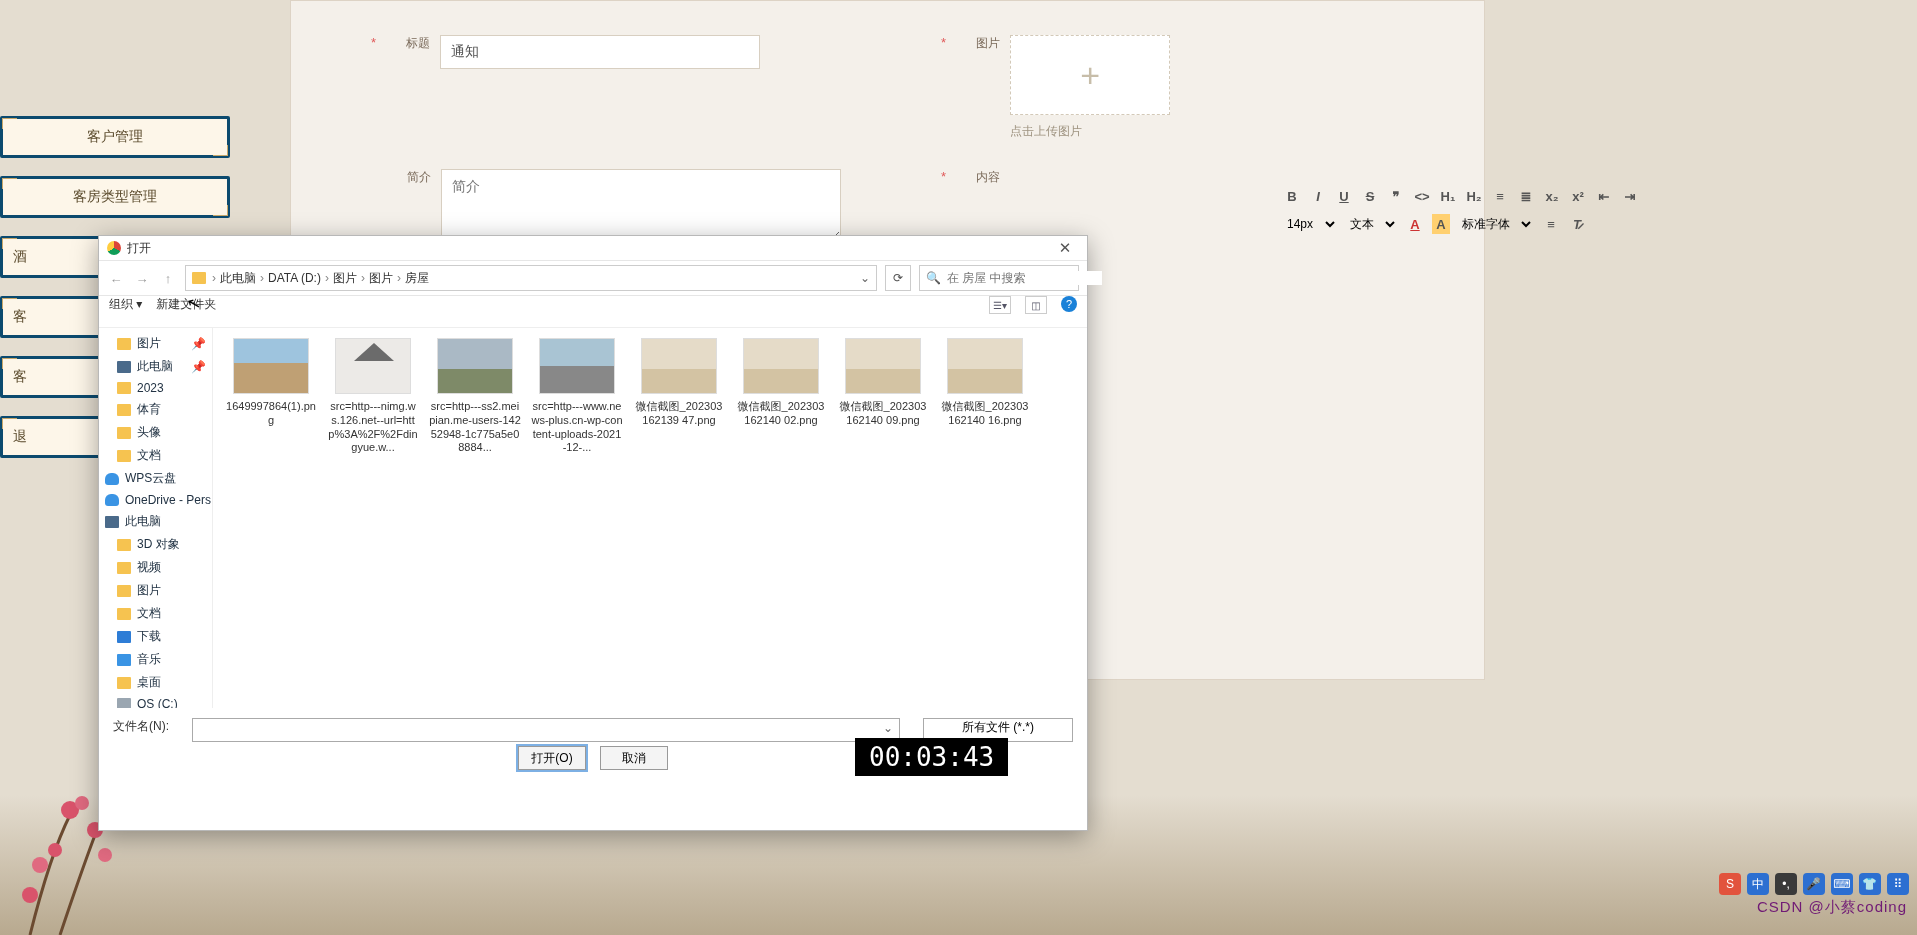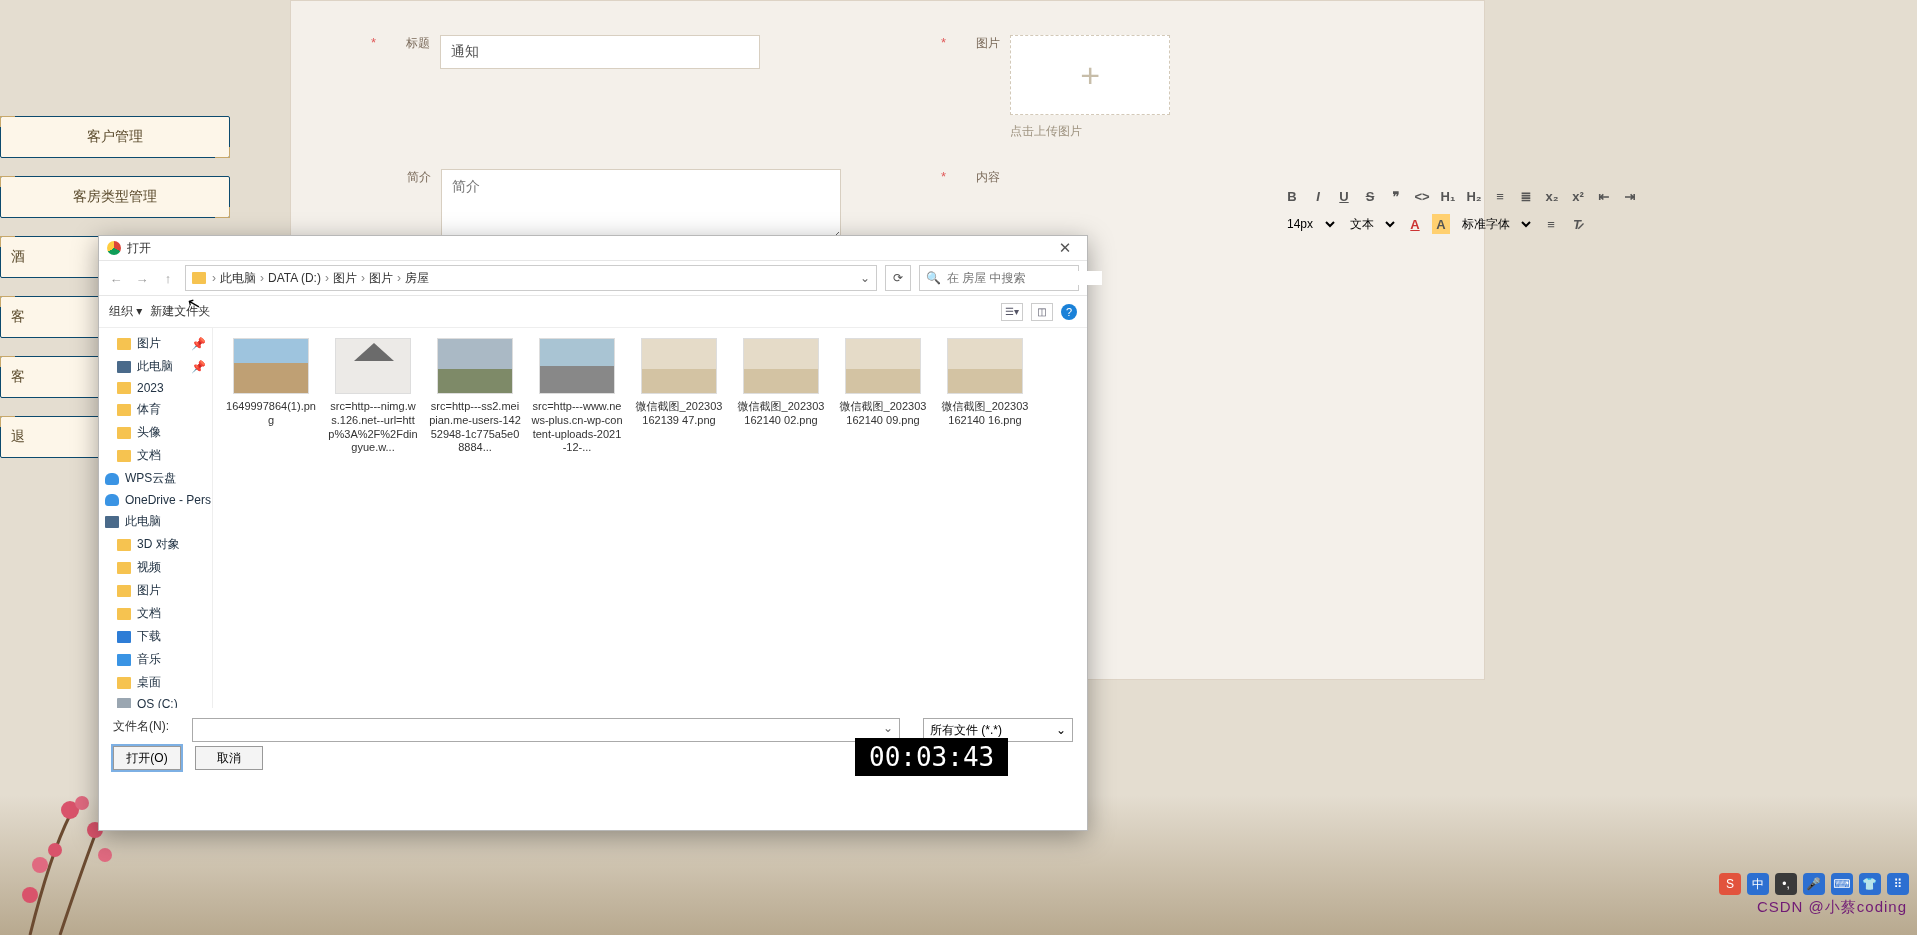--- a/index.html
+++ b/index.html
@@ -12,21 +12,21 @@
   .flabel { color:#7a6a5a; font-size:12px; width:50px; text-align:right; }
   .finput { border:1px solid #d8cfc1; background:#fff; padding:8px 10px; font-size:14px; color:#555; }
   .upload-box { width:160px; height:80px; border:1px dashed #d3c9b8; background:#fff; display:flex; align-items:center; justify-content:center; font-size:34px; color:#c7bda9; cursor:pointer; }
   .upload-hint { color:#9e9380; font-size:12px; margin-top:8px; }
   .rte-toolbar { position:absolute; top:185px; left:992px; display:flex; flex-wrap:wrap; gap:4px 8px; width:400px; color:#555; font-weight:bold; }
   .rte-toolbar span { font-size:13px; cursor:pointer; display:inline-flex; align-items:center; justify-content:center; min-width:18px; height:20px; }
   .rte-select { border:none; background:transparent; font-size:12px; padding:0 8px 0 0; }
   
   
   .side-menu { position:absolute; left:0; top:116px; width:230px; }
-  .side-item { border:1px solid #0c4a6e; background:#fdf6e9; margin-bottom:18px; height:42px; display:flex; align-items:center; justify-content:center; color:#5a4a2c; font-size:14px; border-radius:2px; position:relative; }
+  .side-item { border:3px solid #0c4a6e; background:#fdf6e9; margin-bottom:18px; height:42px; display:flex; align-items:center; justify-content:center; color:#5a4a2c; font-size:14px; border-radius:2px; position:relative; }
   .side-item::before, .side-item::after { content:""; position:absolute; width:14px; height:10px; border:1px solid #c8a86b; }
   .side-item::before { left:-1px; top:-1px; border-right:none; border-bottom:none; }
   .side-item::after { right:-1px; bottom:-1px; border-left:none; border-top:none; }
   
   
   .flowers { position:absolute; left:0; bottom:0; width:150px; height:180px; }
   .flowers svg { width:100%; height:100%; }
   
   
   .dialog { position:absolute; left:98px; top:235px; width:990px; height:596px; background:#fff; border:1px solid #b8b8b8; box-shadow:0 6px 24px rgba(0,0,0,0.35); font-size:12px; }
@@ -37,21 +37,21 @@
   .dlg-nav { height:36px; display:flex; align-items:center; padding:0 8px; gap:8px; border-top:1px solid #e6e6e6; border-bottom:1px solid #e6e6e6; }
   .nav-btn { color:#999; font-size:13px; width:18px; text-align:center; cursor:pointer; }
   .addr { flex:1; display:flex; align-items:center; border:1px solid #ccc; height:26px; padding:0 6px; gap:4px; background:#fff; }
   .addr .folder-ic { width:14px; height:12px; background:#f6c350; border-radius:1px; margin-right:2px; }
   .crumb { color:#333; cursor:pointer; }
   .sep { color:#888; }
   .addr-drop { color:#666; margin-left:auto; }
   .addr-refresh { width:26px; height:26px; border:1px solid #ccc; display:flex; align-items:center; justify-content:center; color:#555; cursor:pointer; }
   .search { width:160px; height:26px; border:1px solid #ccc; display:flex; align-items:center; padding:0 6px; color:#888; gap:6px; }
   .search input { border:none; outline:none; flex:1; font-size:12px; }
-  .dlg-tools { height:32px; display:flex; align-items:center; padding:0 10px; gap:8px; border-bottom:1px solid #eee; color:#333; }
+  .dlg-tools { height:32px; display:flex; padding:0 10px; gap:14px; border-bottom:1px solid #eee; color:#333; }
   .dlg-tools .spacer { flex:1; }
   .view-btn { width:22px; height:18px; border:1px solid #ccc; display:inline-flex; align-items:center; justify-content:center; font-size:10px; color:#556; cursor:pointer; }
   .help-ic { width:16px; height:16px; border-radius:50%; background:#1a81d8; color:#fff; display:inline-flex; align-items:center; justify-content:center; font-size:11px; cursor:pointer; }
   
   .dlg-body { display:flex; height:380px; }
   .tree { width:114px; border-right:1px solid #eee; overflow:hidden; padding-top:4px; }
   .tree-item { display:flex; align-items:center; gap:6px; padding:3px 6px; color:#234; cursor:pointer; white-space:nowrap; }
   .tree-item.sub { padding-left:18px; }
   .tic { width:14px; height:12px; flex-shrink:0; }
   .tic.folder { background:#f6c350; border-radius:1px; }
@@ -77,22 +77,22 @@
   .house-f .row { display:flex; gap:2px; justify-content:center; margin-top:3px;}
   .house-f .mini { width:12px; height:18px; background:#c97; border-radius:2px 2px 0 0; }
   .fname { font-size:11px; color:#333; line-height:1.25; word-break:break-all; max-height:60px; overflow:hidden; }
   
   .dlg-foot { padding:10px 14px 14px; }
   .fn-row { display:flex; gap:23px; margin-bottom:4px; }
   .fn-label { color:#333; }
   .fn-input { flex:1; height:24px; border:1px solid #aaa; padding:0 6px; background:#fff; position:relative; }
   .fn-input input { width:100%; height:100%; border:none; outline:none; }
   .fn-input::after { content:"⌄"; position:absolute; right:6px; top:2px; color:#666; }
-  .fn-filter { width:150px; height:24px; border:1px solid #aaa; display:flex; align-items:center; padding:0 6px; justify-content:space-between; cursor:pointer; }
-  .btn-row { display:flex; justify-content:flex-start; gap:14px; }
+  .fn-filter { width:150px; height:24px; border:1px solid #aaa; display:flex; align-items:center; padding:0 6px; justify-content:space-between; cursor:pointer;flex-direction:column; }
+  .btn-row { display:flex; justify-content:center; gap:14px; }
   .btn { min-width:68px; height:24px; border:1px solid #999; background:#f4f4f4; font-size:12px; cursor:pointer; }
   .btn.primary { box-shadow:0 0 0 2px #7db0e4; }
   
   
   .timer { position:absolute; left:855px; top:738px; background:#000; color:#fff; font-size:26px; padding:4px 14px; font-family:monospace; }
   
   
   .wm { position:absolute; right:10px; bottom:18px; color:#701a75; font-size:15px; letter-spacing:1px; }
   
   

